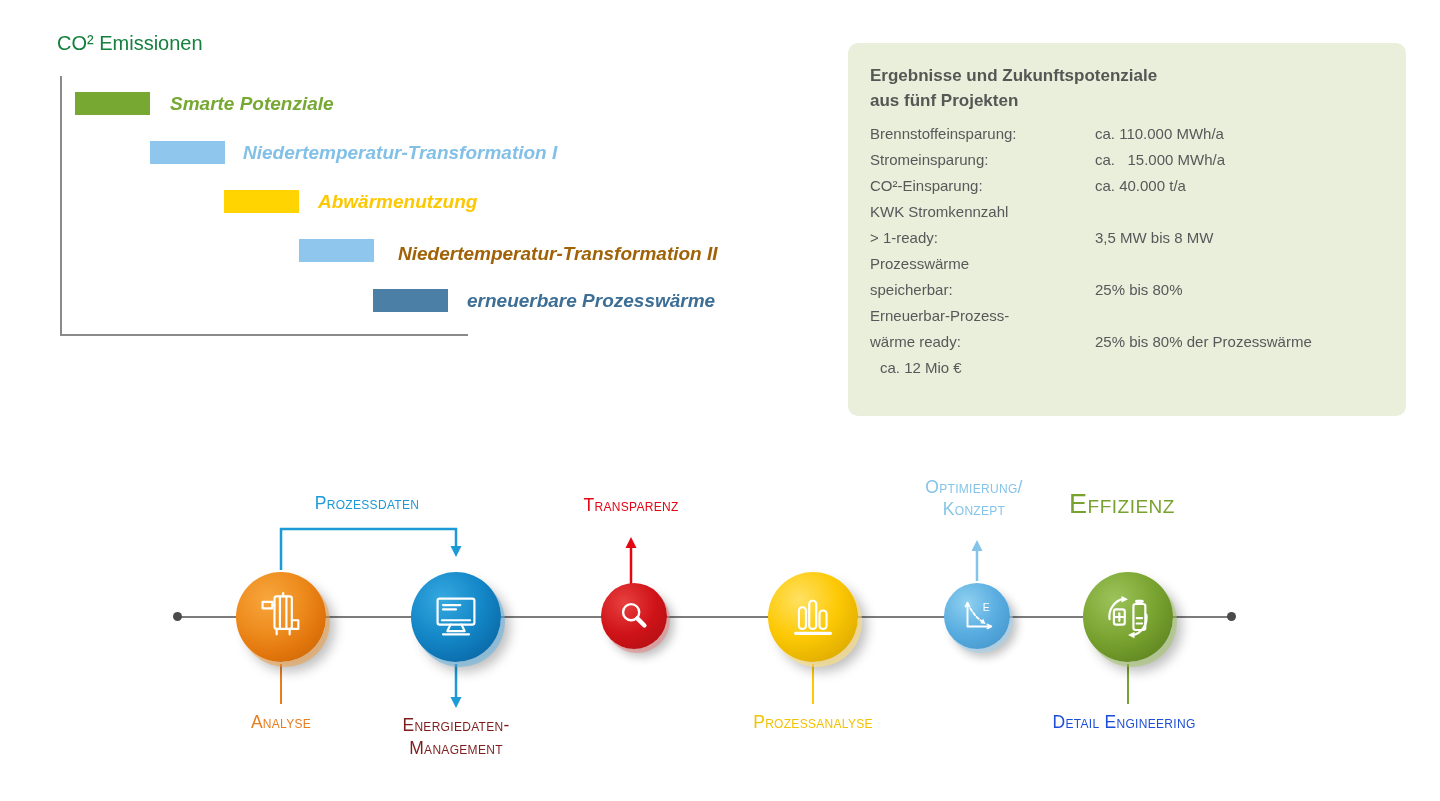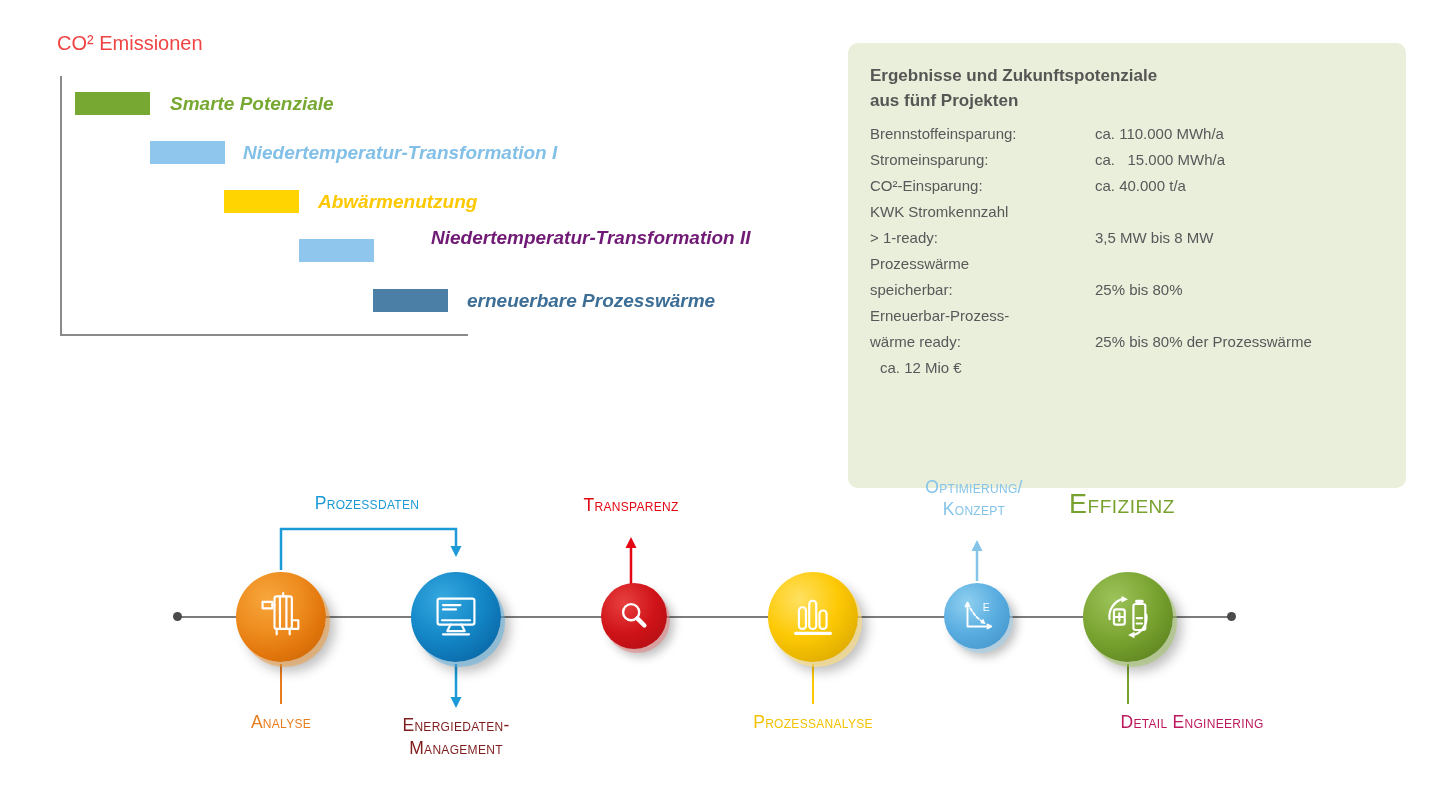--- a/index.html
+++ b/index.html
@@ -1,38 +1,38 @@
 <!DOCTYPE html>
 <html><head>
 <meta charset="utf-8">
 <style>
   html,body{margin:0;padding:0;background:#fff;}
   body{width:1440px;height:801px;position:relative;overflow:hidden;
        font-family:"Liberation Sans", sans-serif;color:#58585a;}
   .stage{position:absolute;inset:0;}
 
   
-  .chart-title{position:absolute;left:57px;top:32px;font-size:20px;color:#ef4444;}
+  .chart-title{position:absolute;left:57px;top:32px;font-size:20px;color:#15803d;}
   .axis-y{position:absolute;left:60px;top:76px;width:2px;height:260px;background:#8a8a8a;}
   .axis-x{position:absolute;left:60px;top:334px;width:408px;height:2px;background:#8a8a8a;}
   .bar{position:absolute;width:75px;height:23px;}
   .bar-label{position:absolute;font-size:19px;font-weight:bold;white-space:nowrap;line-height:23px;font-style:italic;}
   .bar0{left:75px;top:92px;background:#76a832;}
   .lbl0{left:170px;top:92px;color:#76a832;}
   .bar1{left:150px;top:141px;background:#8ec6ed;}
   .lbl1{left:243px;top:141px;color:#82c0e8;}
   .bar2{left:224px;top:190px;background:#ffd400;}
   .lbl2{left:318px;top:190px;color:#fdc800;}
   .bar3{left:299px;top:239px;background:#8ec6ed;}
-  .lbl3{left:398px;top:226px;color:#701a75;margin-left:33px;}
+  .lbl3{left:398px;top:242px;color:#a16207;}
   .bar4{left:373px;top:289px;background:#4b7fa6;}
   .lbl4{left:467px;top:289px;color:#3c6e96;}
 
   
-  .panel{position:absolute;left:848px;top:43px;width:558px;height:445px;background:#e9efda;
+  .panel{position:absolute;left:848px;top:43px;width:558px;height:373px;background:#e9efda;
          border-radius:10px;box-sizing:border-box;padding:20px 22px;}
   .panel-title{font-size:17px;font-weight:bold;line-height:25px;color:#565655;margin-bottom:8px;}
   .prow{display:flex;font-size:15px;line-height:26px;}
   .prow .plabel{width:215px;flex:none;}
   .prow .pvalue{white-space:pre;margin-left:10px;}
   .prow.gap{margin-top:8px;}
 
   
   .mainline{position:absolute;left:178px;top:616px;width:1054px;height:2px;background:#7c7c7c;z-index:1;}
   .enddot{position:absolute;width:9px;height:9px;border-radius:50%;background:#4a4a4a;z-index:1;}
@@ -64,21 +64,21 @@
 
   .tl-label{position:absolute;transform:translateX(-50%);font-variant:small-caps;
             text-align:center;white-space:nowrap;font-size:17.5px;letter-spacing:.3px;z-index:3;}
   .lab-prozessdaten{left:367px;top:493px;color:#1b9ad6;}
   .lab-transparenz{left:631px;top:495px;color:#e30613;}
   .lab-optimierung{left:974px;top:476px;color:#85c4e9;line-height:22px;}
   .lab-effizienz{left:1122px;top:489px;color:#78a22f;font-size:27px;letter-spacing:.5px;}
   .lab-analyse{left:281px;top:712px;color:#e87d1e;}
   .lab-energiedaten{left:456px;top:714px;color:#7f1d1d;line-height:23px;}
   .lab-prozessanalyse{left:813px;top:712px;color:#f3c200;}
-  .lab-detail{left:1192px;top:712px;color:#be185d;}
+  .lab-detail{left:1124px;top:712px;color:#1d4ed8;}
 
   .icon svg{display:block;}
 </style>
 </head>
 <body>
 
 <div class="stage">
 
   <div>
     <div class="chart-title">CO² Emissionen</div>

